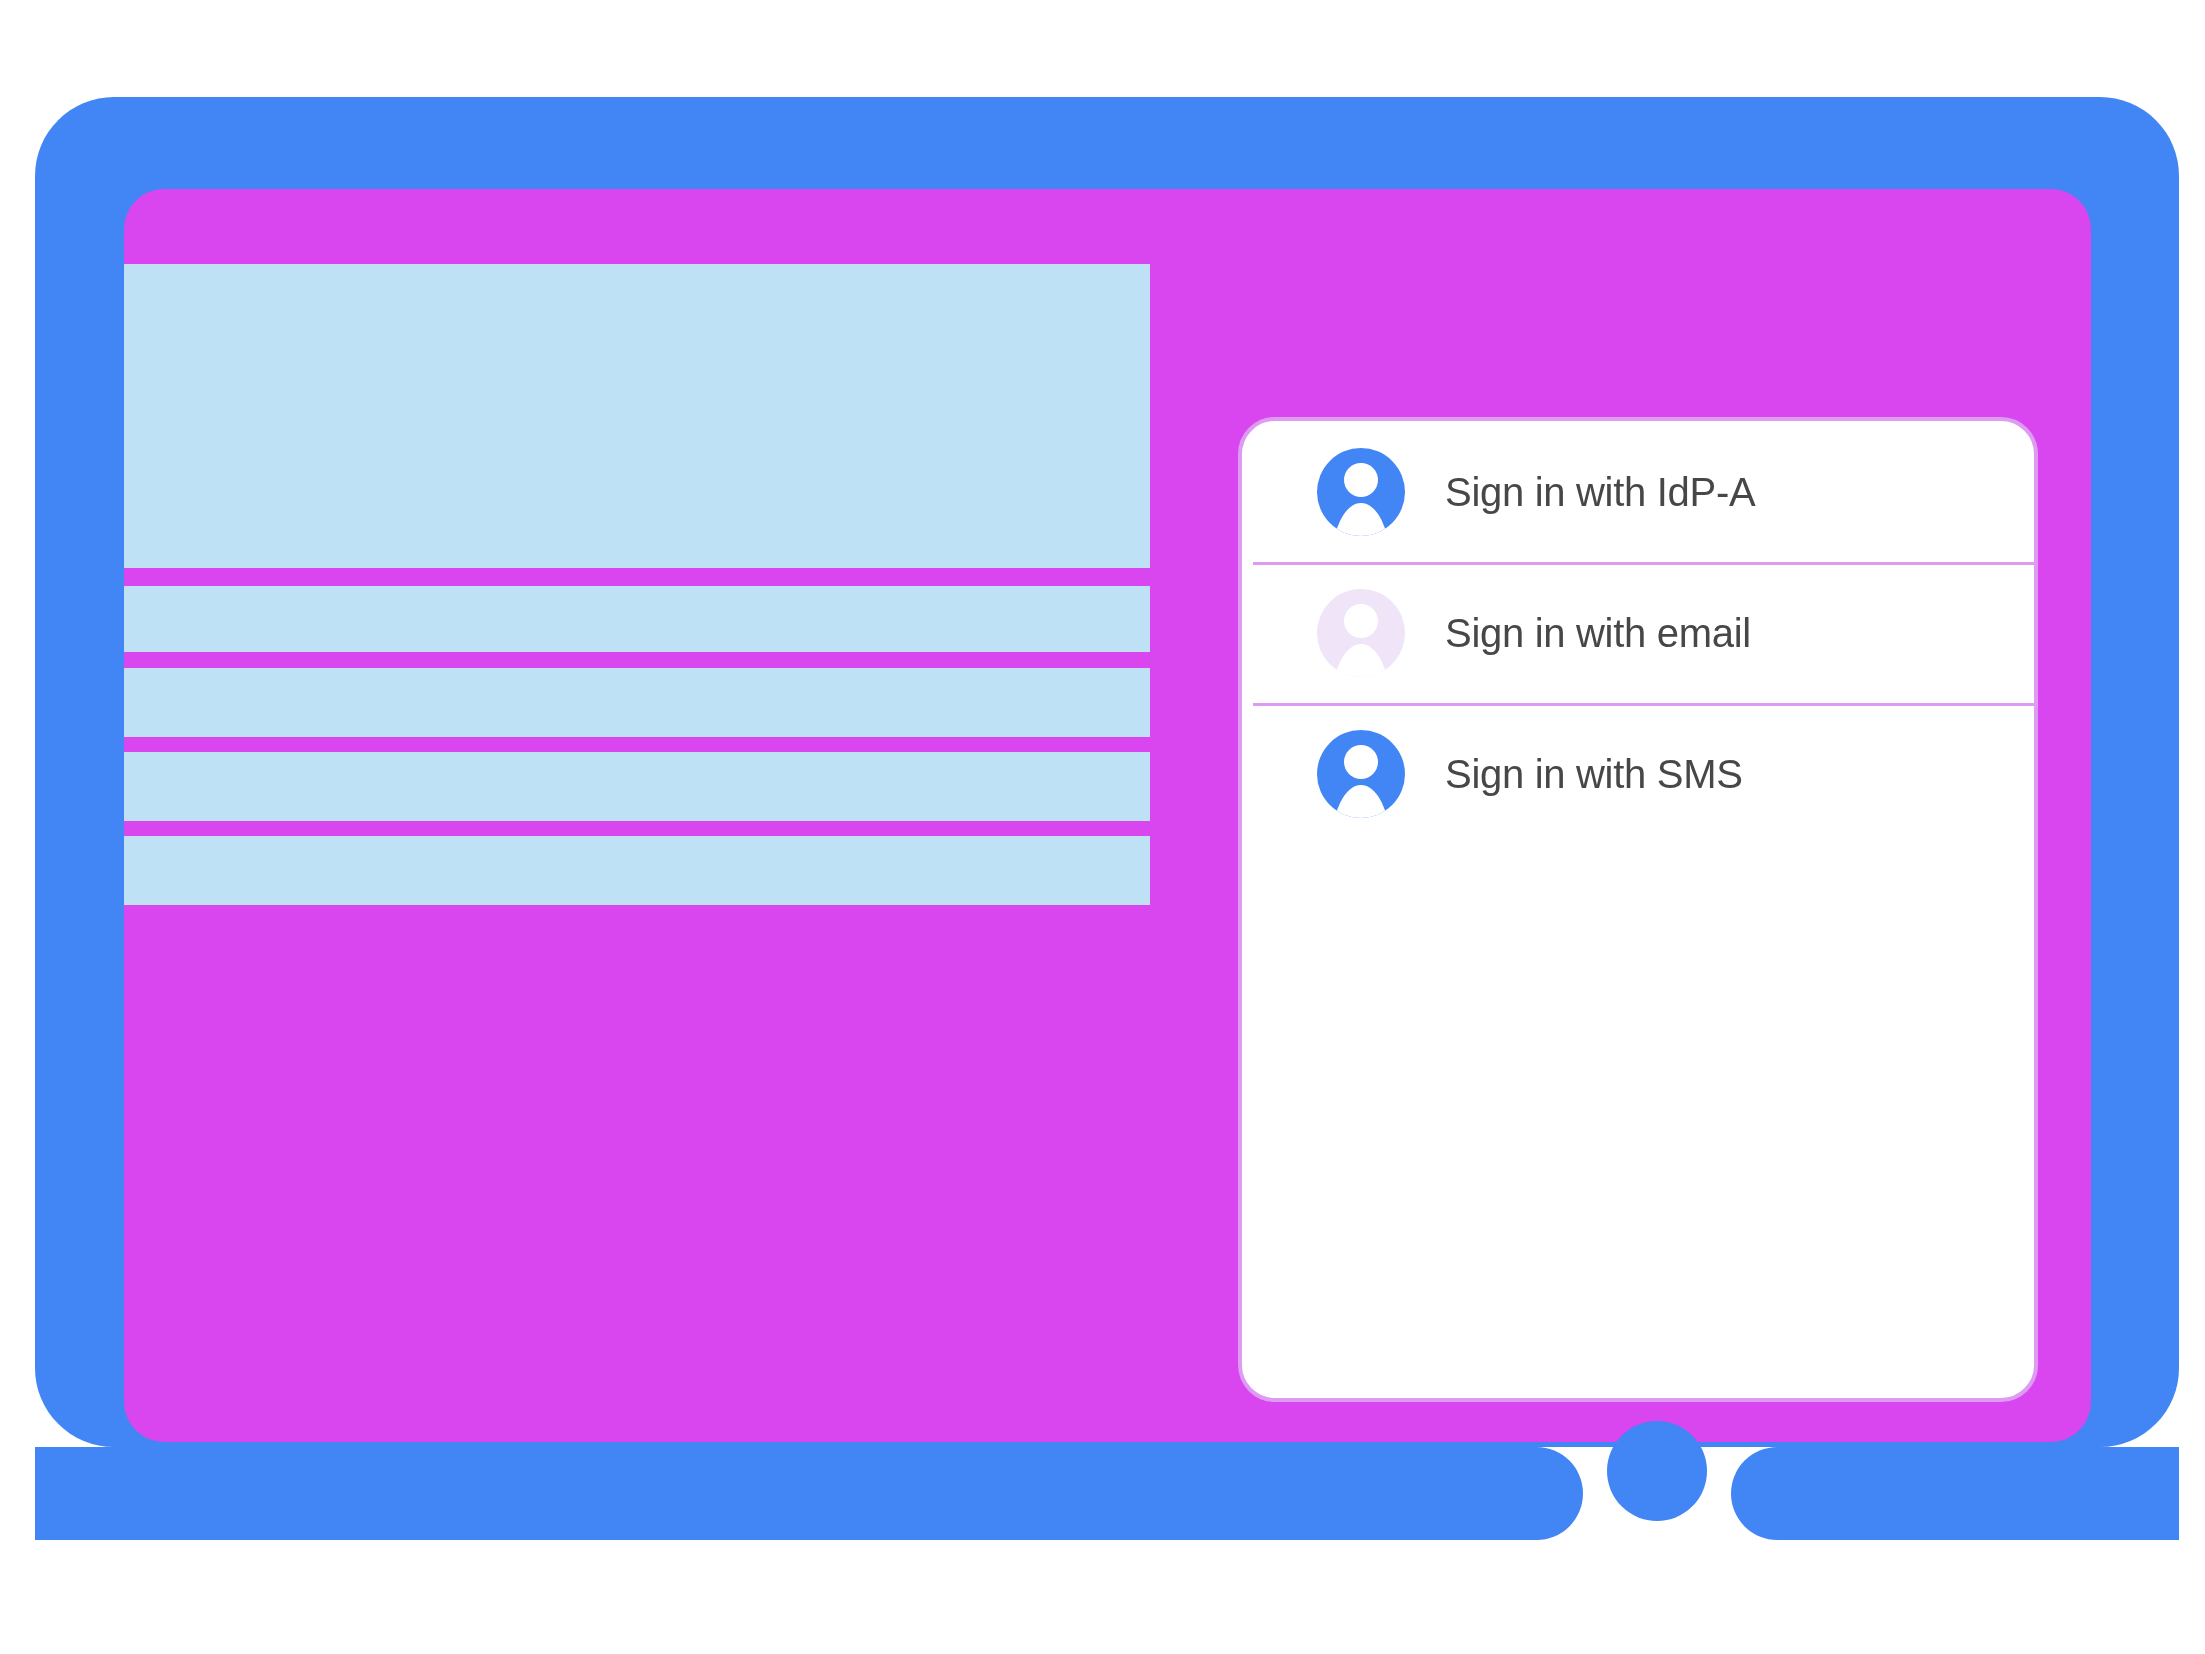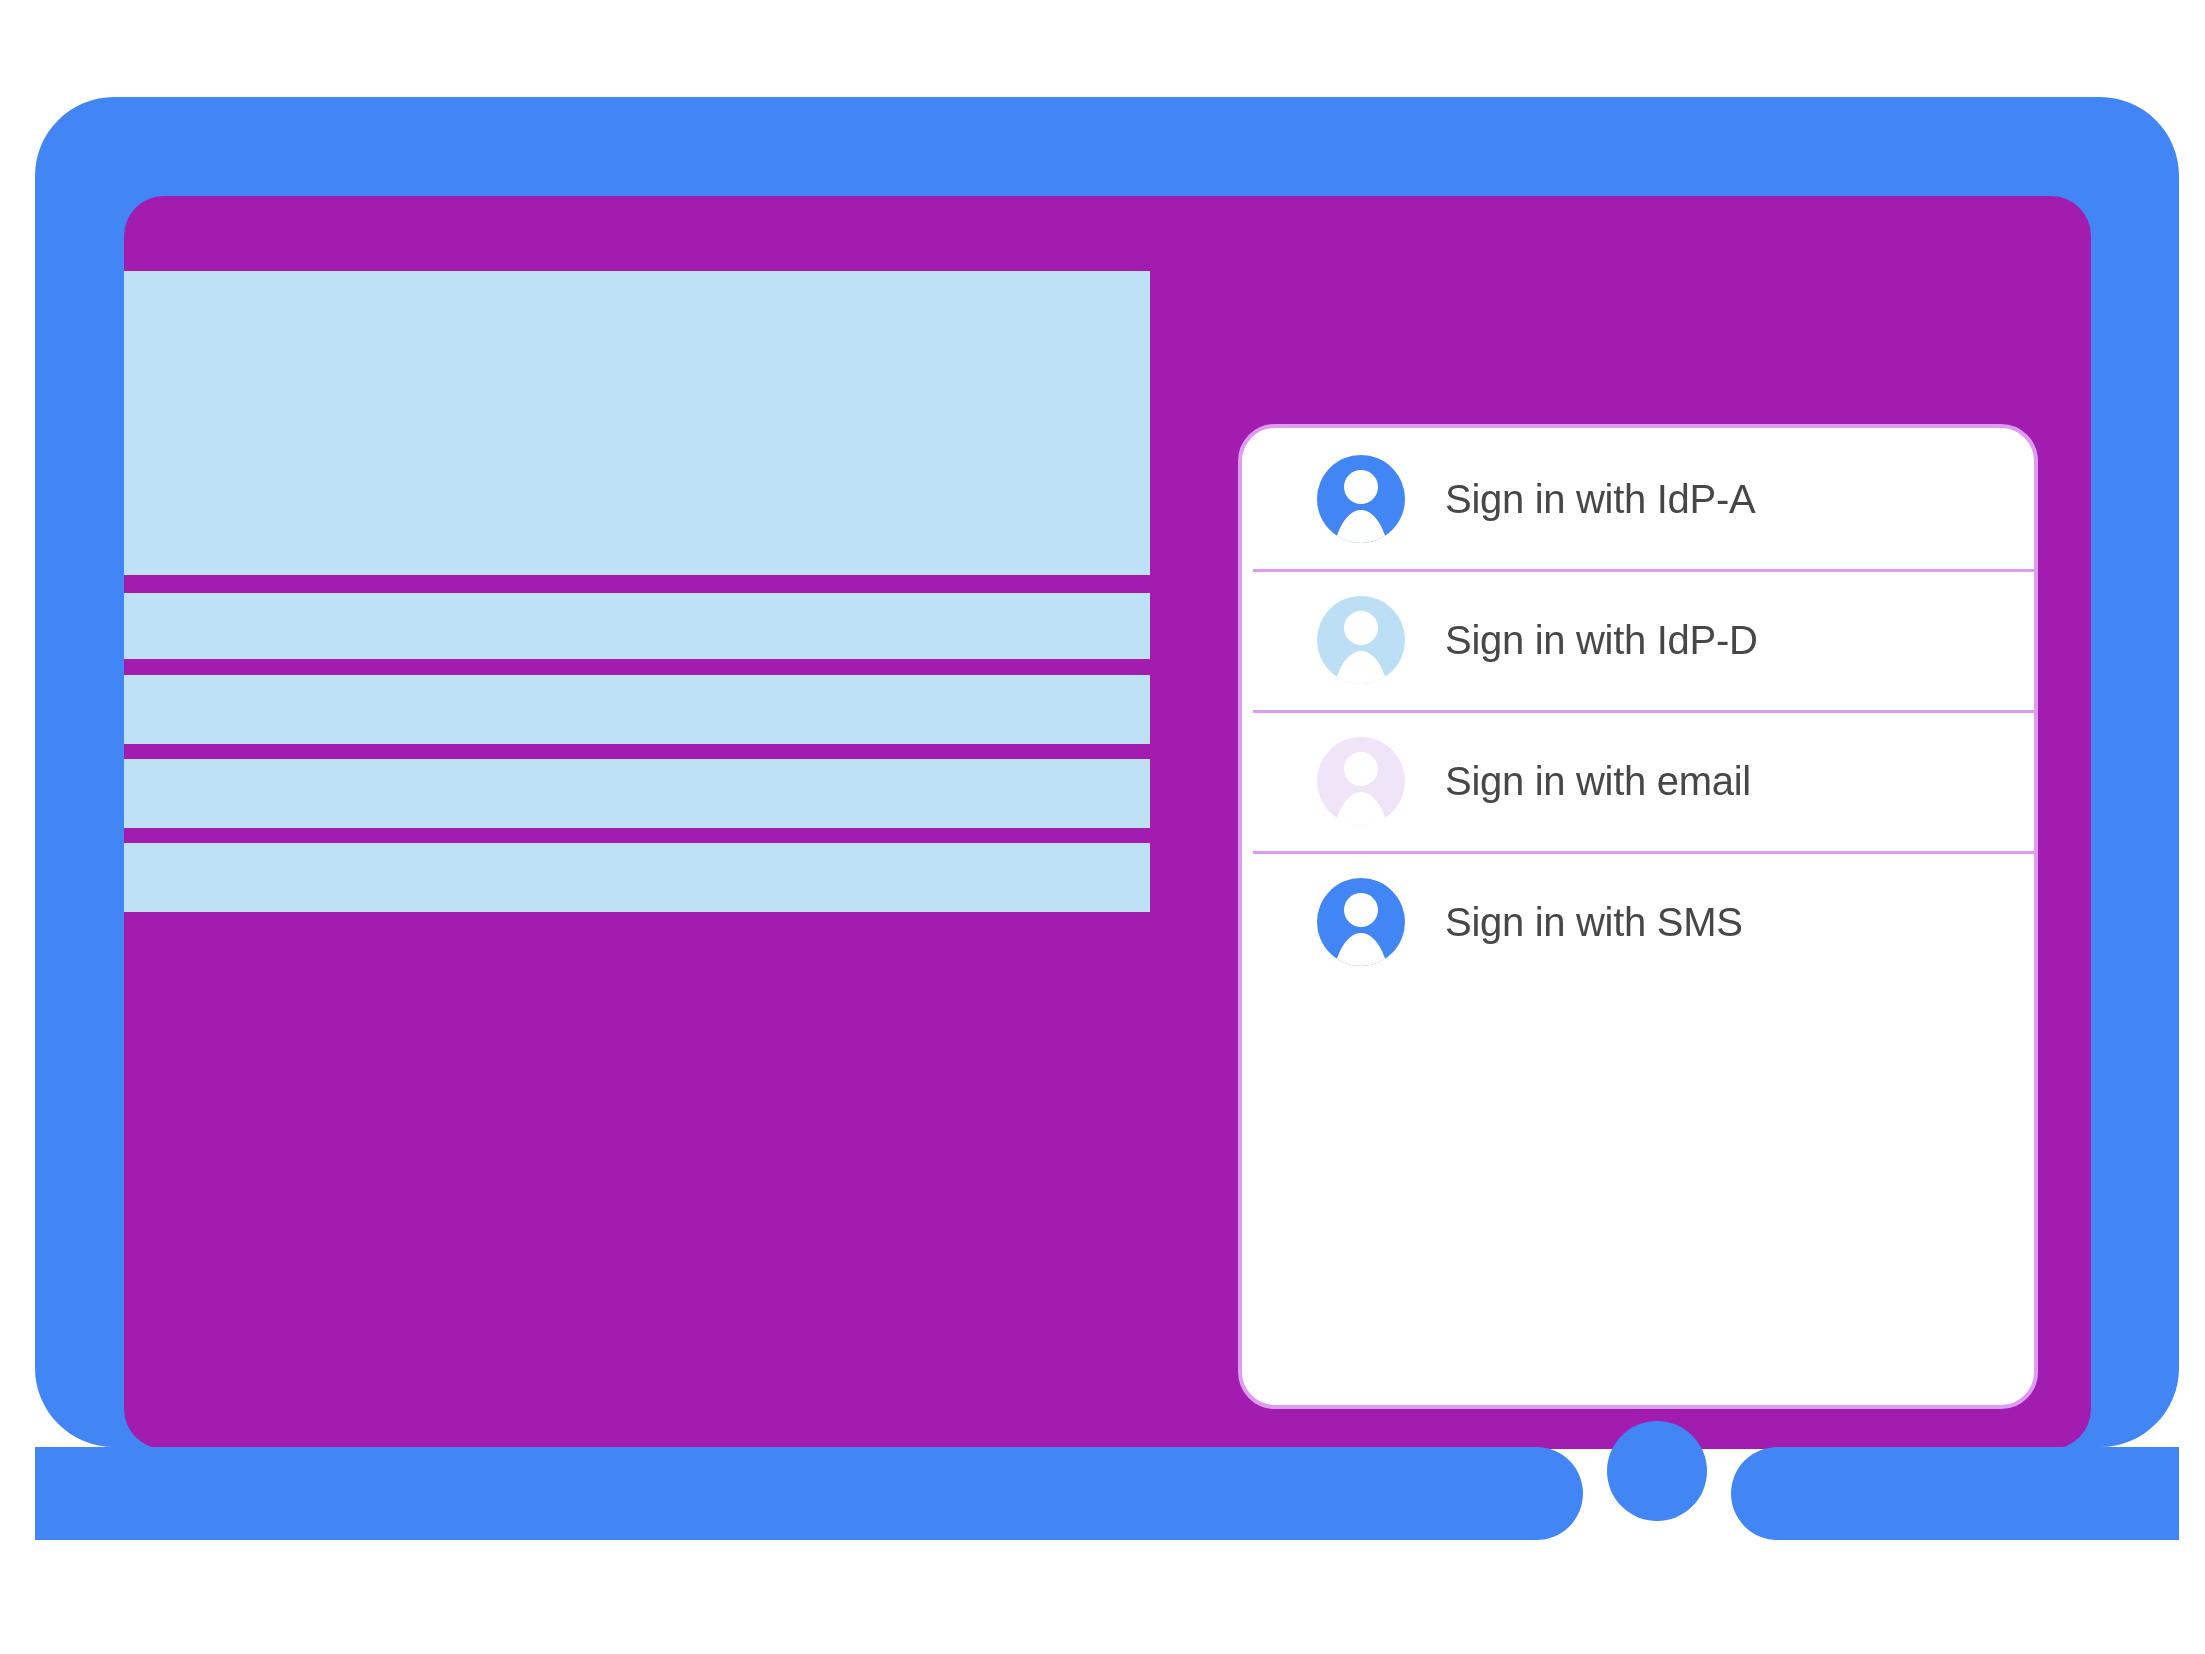--- a/index.html
+++ b/index.html
@@ -21,24 +21,24 @@
     left: 35px;
     top: 97px;
     width: 2144px;
     height: 1350px;
     background: #4285F4;
     border-radius: 79px;
   }
   #screen {
     position: absolute;
     left: 124px;
-    top: 196px;
+    top: 189px;
     width: 1967px;
     height: 1253px;
-    background: #a21caf;
+    background: #d946ef;
     border-radius: 40px;
     overflow: hidden;
   }
 
   
   #chin-left {
     position: absolute;
     left: 35px;
     top: 1447px;
     width: 1548px;
@@ -215,27 +215,20 @@
       <div class="signin-row">
         <div class="avatar" style="background:#4285F4">
           <div class="head"></div>
             <div class="body"></div>
         </div>
         <div class="signin-label">Sign in with IdP-A</div>
       </div>
 
 
 
-      <div class="signin-row">
-        <div class="avatar" style="background:#BCDFF5">
-          <div class="head"></div>
-            <div class="body"></div>
-        </div>
-        <div class="signin-label">Sign in with IdP-D</div>
-      </div>
 
 
       <div class="signin-row">
         <div class="avatar" style="background:#F0E4F8">
           <div class="head"></div>
             <div class="body"></div>
         </div>
         <div class="signin-label">Sign in with email</div>
       </div>
 

